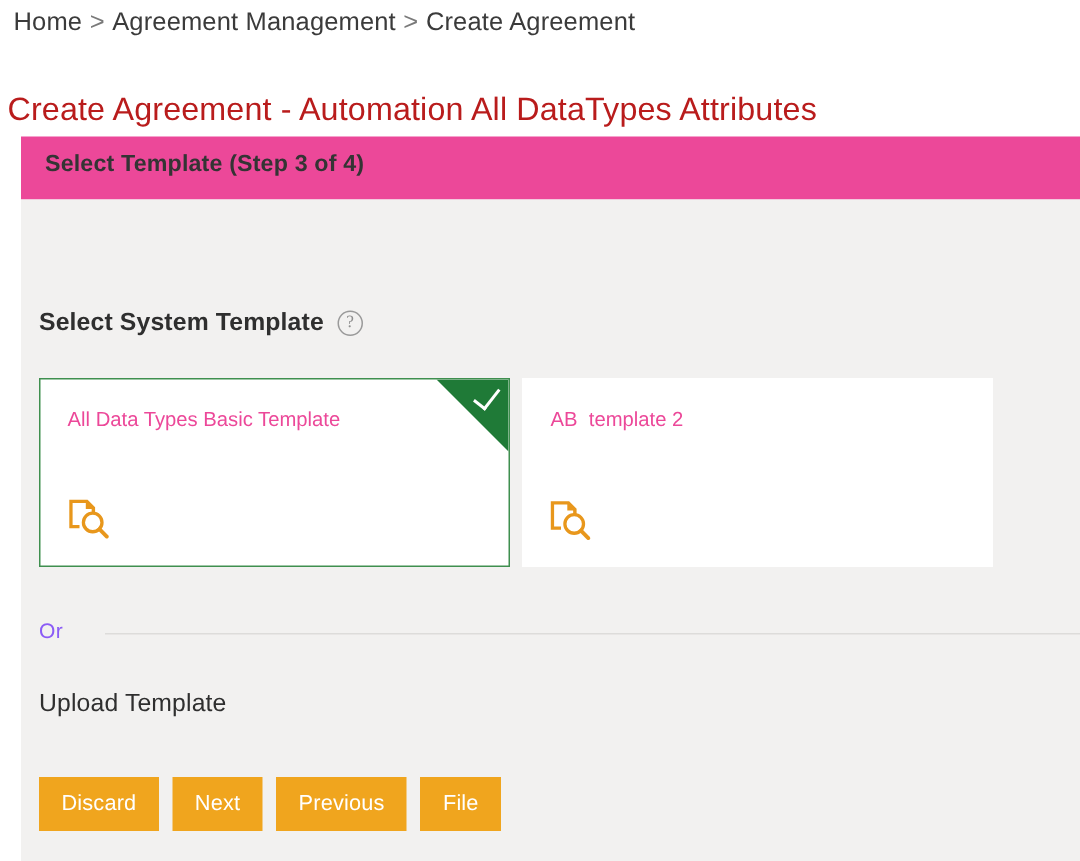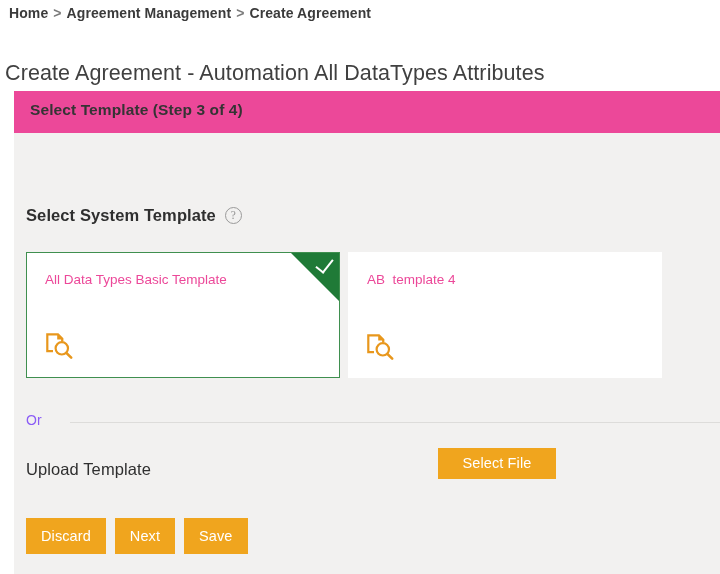--- a/index.html
+++ b/index.html
@@ -14,40 +14,39 @@
     color: #333333;
     overflow: hidden;
     position: relative;
   }
 
   
   .breadcrumb {
     position: absolute;
     left: 9px;
     top: 5px;
-    font-size: 14px;
+    font-size: 17px;
     color: #3b3b3b;
     letter-spacing: 0.1px;
     white-space: nowrap;
-    font-weight: bold;
   }
   .breadcrumb .crumb { color: #3b3b3b; }
   .breadcrumb .sep {
     color: #7a7a7a;
     margin: 0 5px;
   }
 
   
   .page-title {
     position: absolute;
     left: 5px;
     top: 47px;
     font-size: 21.5px;
     font-weight: 400;
-    color: #404040;
+    color: #b91c1c;
     letter-spacing: 0.1px;
     white-space: nowrap;
   }
 
   
   .step-band {
     position: absolute;
     left: 14px;
     top: 91px;
     width: 706px;
@@ -272,39 +271,39 @@
       <span class="preview-icon">
         <svg width="30" height="30" viewBox="0 0 30 30" xmlns="http://www.w3.org/2000/svg">
           <path d="M2.2 2.2 H14.4 L19.4 7.2 V10.6 H17.1 V8.4 H13.2 V4.4 H4.4 V19.0 H9.0 V21.2 H2.2 Z" fill="#e8971c"></path>
           <circle cx="17.8" cy="17.3" r="6.2" fill="none" stroke="#e8971c" stroke-width="2.2"></circle>
           <line x1="22.3" y1="21.8" x2="27.2" y2="26.7" stroke="#e8971c" stroke-width="2.6" stroke-linecap="round"></line>
         </svg>
       </span>
     </div>
 
     <div class="template-card">
-      <div class="card-title">AB  template 4</div>
+      <div class="card-title">AB  template 2</div>
       <span class="preview-icon">
         <svg width="30" height="30" viewBox="0 0 30 30" xmlns="http://www.w3.org/2000/svg">
           <path d="M2.2 2.2 H14.4 L19.4 7.2 V10.6 H17.1 V8.4 H13.2 V4.4 H4.4 V19.0 H9.0 V21.2 H2.2 Z" fill="#e8971c"></path>
           <circle cx="17.8" cy="17.3" r="6.2" fill="none" stroke="#e8971c" stroke-width="2.2"></circle>
           <line x1="22.3" y1="21.8" x2="27.2" y2="26.7" stroke="#e8971c" stroke-width="2.6" stroke-linecap="round"></line>
         </svg>
       </span>
     </div>
 
   </div>
 
   <div class="or-row">
     <span class="or-label">Or</span>
     <span class="or-line"></span>
   </div>
 
   <div class="upload-label">Upload Template</div>
-  <button class="btn select-file-btn">Select File</button>
 
   <div class="footer-buttons">
     <button class="btn">Discard</button>
     <button class="btn">Next</button>
-    <button class="btn">Save</button>
+    <button class="btn">Previous</button>
+    <button class="btn">File</button>
   </div>
 
 </div>
 
 </body></html>

